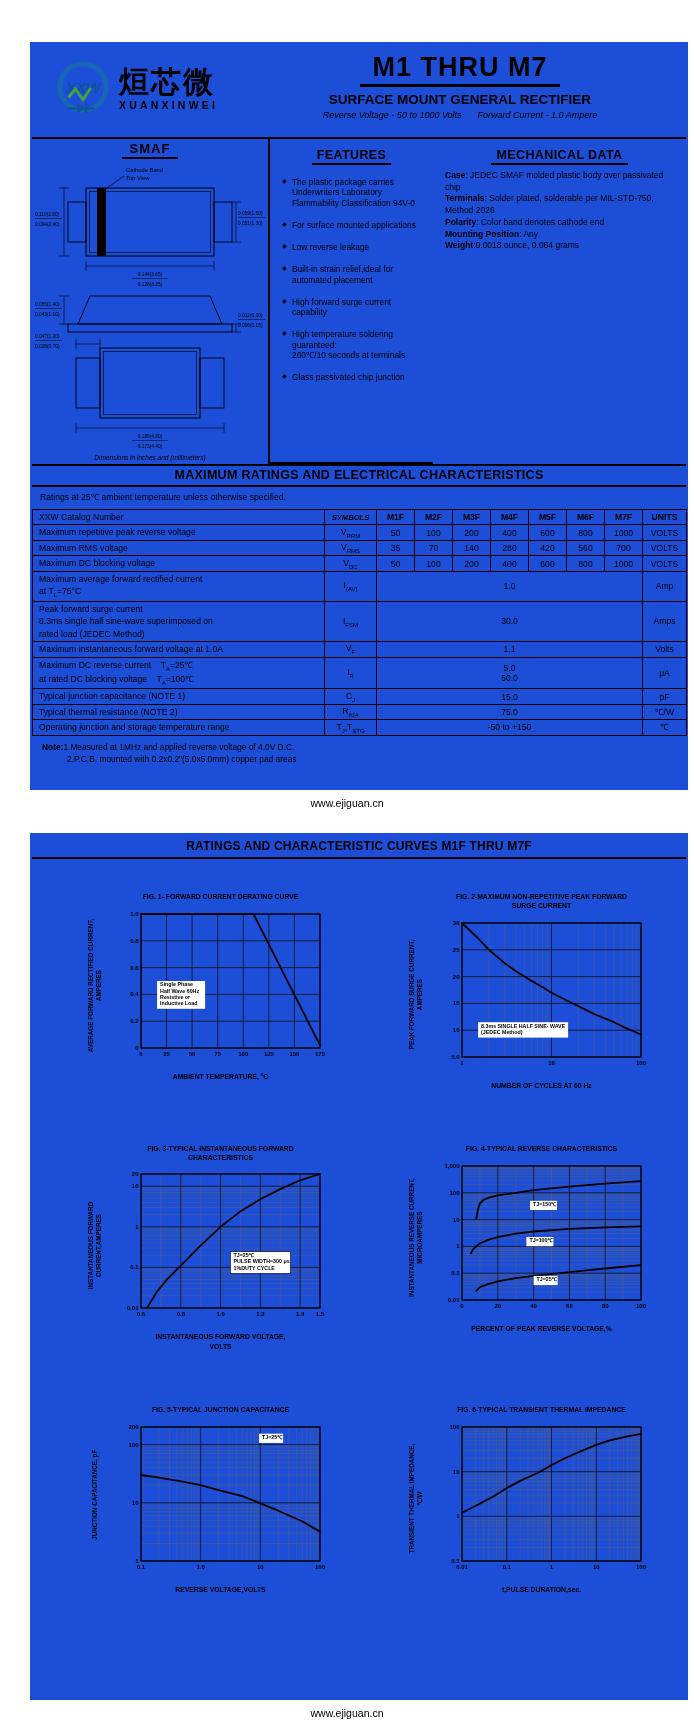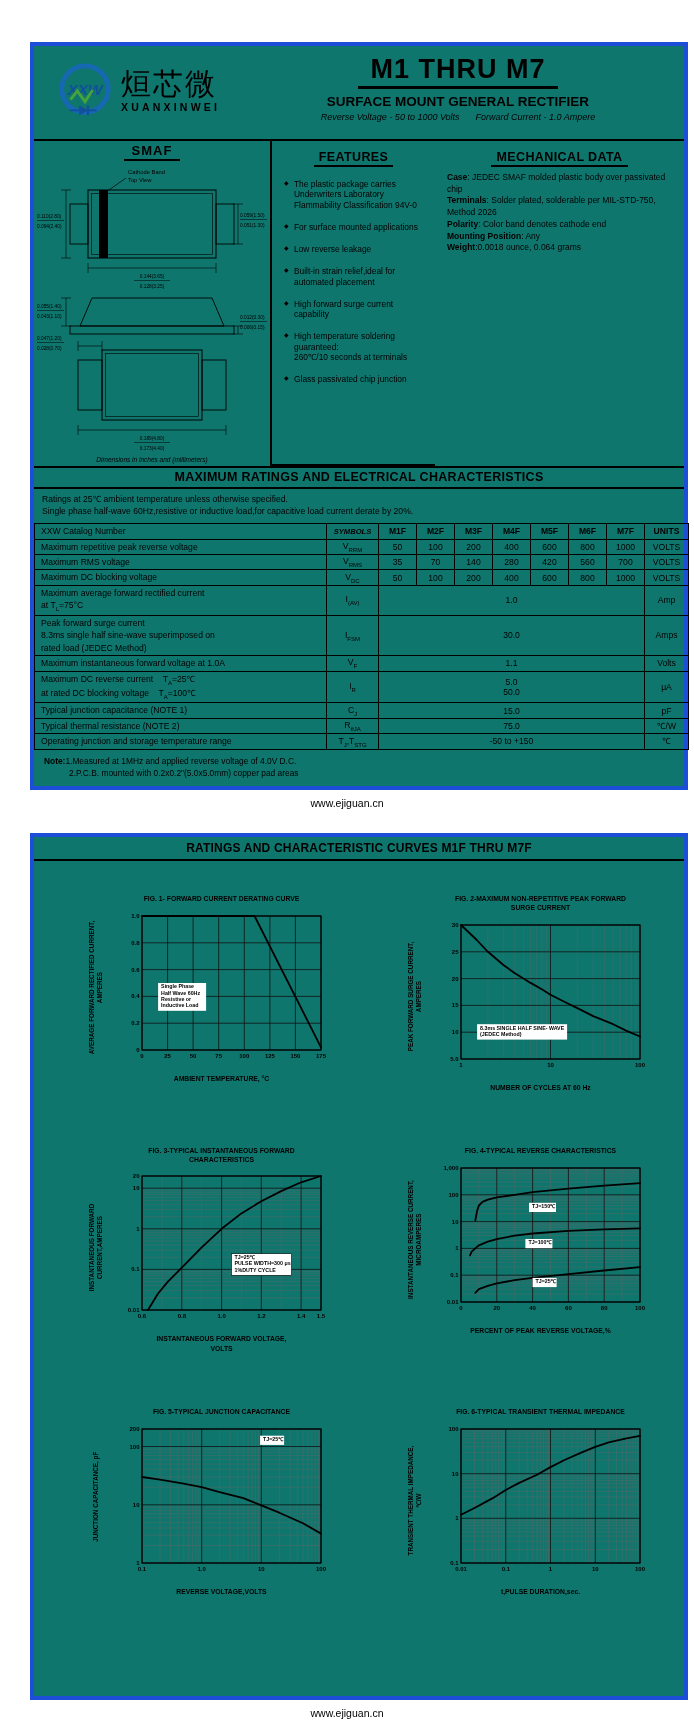--- a/index.html
+++ b/index.html
@@ -1,27 +1,27 @@
 <!DOCTYPE html>
 <html><head>
 <meta charset="utf-8">
 <style>
 *{margin:0;padding:0;box-sizing:border-box}
 html,body{background:#fff}
 body{width:694px;height:1736px;position:relative;font-family:"Liberation Sans",sans-serif;color:#000;}
-.card{position:absolute;left:30px;width:658px;border:4px solid #1d4ed8;background:#0f766e;}
+.card{position:absolute;left:30px;width:658px;border:2px solid #1d4ed8;background:#1d4ed8;}
 .page1{top:42px;height:748px;}
 .page2{top:833px;height:867px;}
 .footer{position:absolute;left:0;width:100%;text-align:center;font-size:10.5px;}
 .f1{top:797px}.f2{top:1707px}
 
 
 .p1-header{position:relative;height:95px;border-bottom:2px solid #000;}
 .logo{position:absolute;left:22px;top:16px;display:flex;align-items:center;gap:7px;}
-.logo-cn{font-size:30px;font-weight:normal;letter-spacing:2px;line-height:1;}
+.logo-cn{font-size:30px;font-weight:bold;letter-spacing:2px;line-height:1;}
 .logo-en{font-size:10.5px;letter-spacing:3.2px;font-weight:bold;margin-top:2px;}
 .title-block{position:absolute;right:34px;top:8px;width:384px;text-align:center;}
 .part-title{display:inline-block;font-size:27px;font-weight:bold;letter-spacing:1px;padding:0 12px 1px;border-bottom:3px solid #000;}
 .subtitle{font-size:13.5px;font-weight:bold;margin-top:5px;}
 .tagline{font-size:9px;font-style:italic;margin-top:3px;display:flex;justify-content:center;gap:16px;}
 
 
 .mid{display:flex;height:325px;}
 .pkg-col{width:238px;border-right:2px solid #000;position:relative;text-align:center;}
 .pkg-title{display:inline-block;font-size:13px;font-weight:bold;border-bottom:2px solid #000;margin-top:0;padding:0 8px 1px;letter-spacing:1px;}
@@ -207,21 +207,20 @@
             <div class="mech-line"><b>Mounting Position</b>: Any</div>
             <div class="mech-line"><b>Weight</b>:0.0018 ounce, 0.064 grams</div>
           </div>
       </div>
     </div>
   </div>
 
   <div class="banner">MAXIMUM RATINGS AND ELECTRICAL CHARACTERISTICS</div>
   <div class="conds">
       <div>Ratings at 25℃ ambient temperature unless otherwise specified.</div>
-      <div>Single phase half-wave 60Hz,resistive or inductive load,for capacitive load current derate by 20%.</div>
     </div>
   <table class="ratings">
     <colgroup>
       <col style="width:292px">
         <col style="width:52px">
       <col style="width:38px">
         <col style="width:38px">
         <col style="width:38px">
         <col style="width:38px">
         <col style="width:38px">

